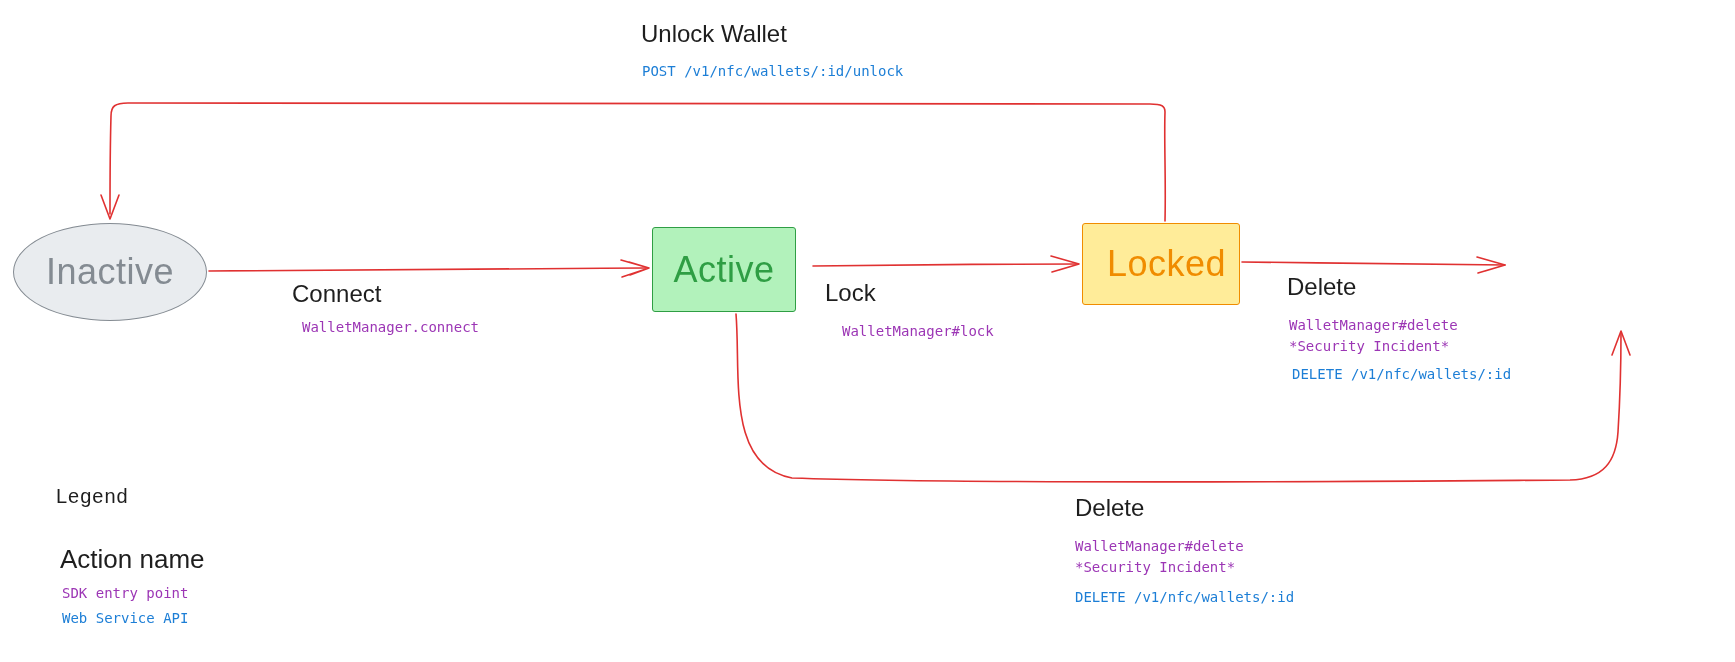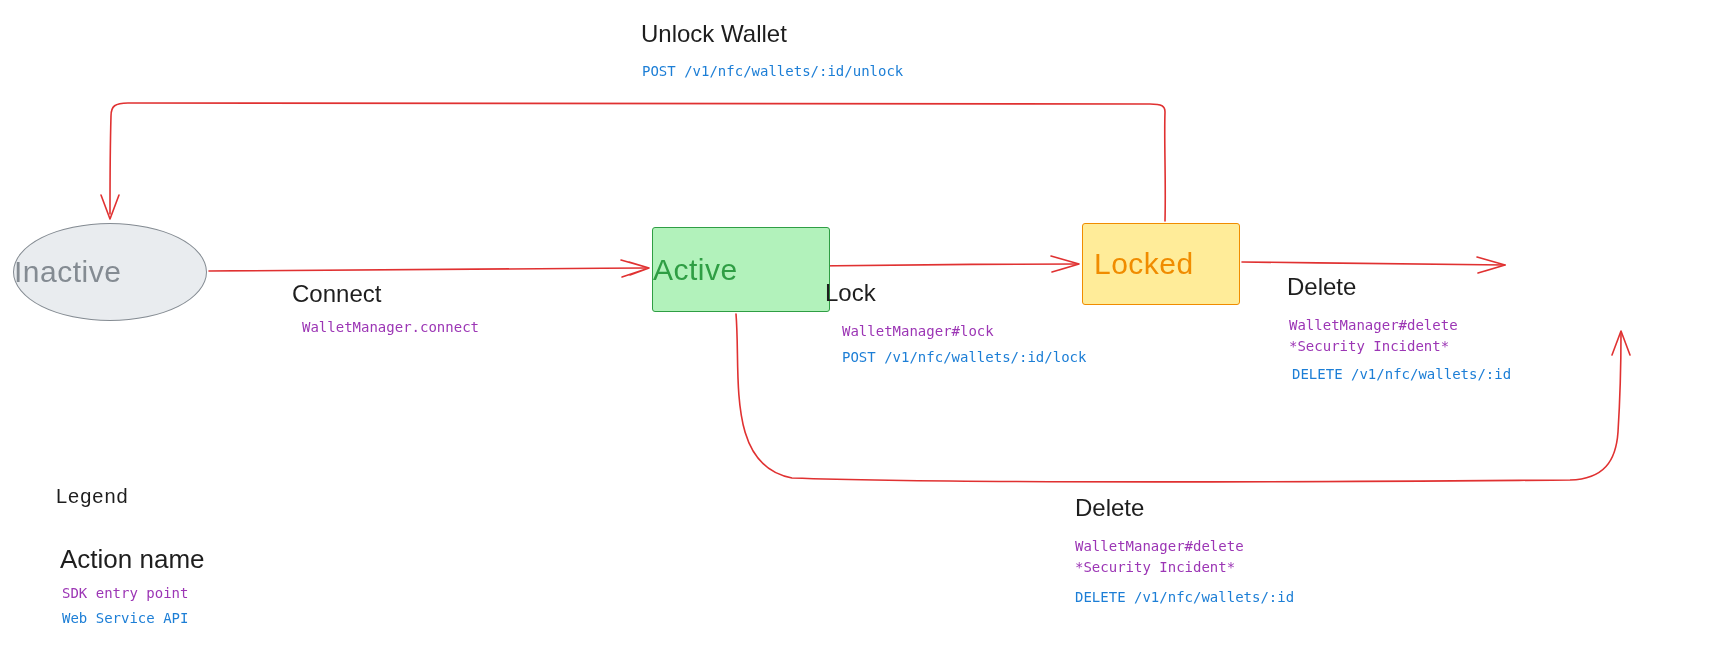--- a/index.html
+++ b/index.html
@@ -17,34 +17,34 @@
     stroke: var(--arrow, #e03131);
     stroke-width: 1.6;
     stroke-linecap: round;
     stroke-linejoin: round;
   }
 
   .node {
     position: absolute;
     display: flex;
     align-items: center;
-    justify-content: flex-start;
-    font-size: 30px;
+    justify-content: center;
+    font-size: 36px;
     letter-spacing: 0.5px;
   }
   .ellipse { border-radius: 50%; }
   .rect { border-radius: 3px; }
   .node-inactive {
     left: 13px; top: 223px; width: 194px; height: 98px;
     background: var(--inactive-fill, #e9ecef);
     border: 1.7px solid var(--inactive-stroke, #848b92);
     color: var(--inactive-text, #848b92);
   }
   .node-active {
-    left: 652px; top: 227px; width: 178px; height: 85px;
+    left: 652px; top: 227px; width: 144px; height: 85px;
     background: var(--active-fill, #b2f2bb);
     border: 1.7px solid var(--active-stroke, #2f9e44);
     color: var(--active-text, #2f9e44);
   }
   .node-locked {
     left: 1082px; top: 223px; width: 158px; height: 82px;
     background: var(--locked-fill, #ffec99);
     border: 1.7px solid var(--locked-stroke, #f08c00);
     color: var(--locked-text, #f08c00);
     padding-left: 11px;
@@ -117,21 +117,20 @@
   </div>
 
   <div class="label action t-unlock-action">Unlock Wallet</div>
   <div class="label code api t-unlock-api">POST /v1/nfc/wallets/:id/unlock</div>
 
   <div class="label action t-connect-action">Connect</div>
   <div class="label code sdk t-connect-sdk">WalletManager.connect</div>
 
   <div class="label action t-lock-action">Lock</div>
   <div class="label code sdk t-lock-sdk">WalletManager#lock</div>
-  <div class="label code api t-lock-api">POST /v1/nfc/wallets/:id/lock</div>
 
   <div class="label action t-dlock-action">Delete</div>
   <div class="label code sdk t-dlock-sdk">WalletManager#delete</div>
   <div class="label code sdk t-dlock-note">*Security Incident*</div>
   <div class="label code api t-dlock-api">DELETE /v1/nfc/wallets/:id</div>
 
   <div class="label action t-dact-action">Delete</div>
   <div class="label code sdk t-dact-sdk">WalletManager#delete</div>
   <div class="label code sdk t-dact-note">*Security Incident*</div>
   <div class="label code api t-dact-api">DELETE /v1/nfc/wallets/:id</div>

